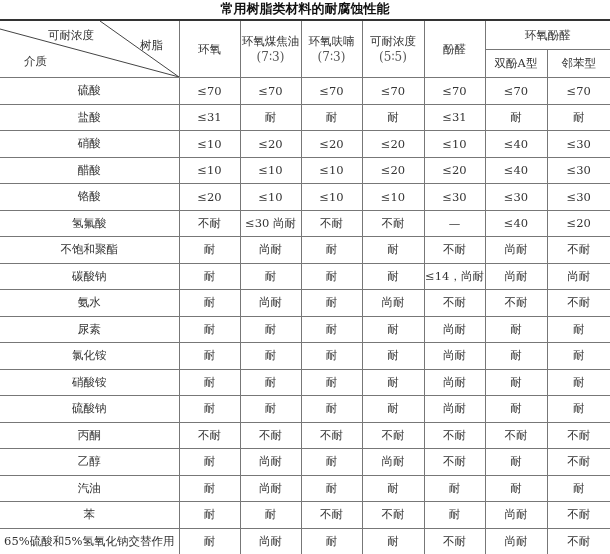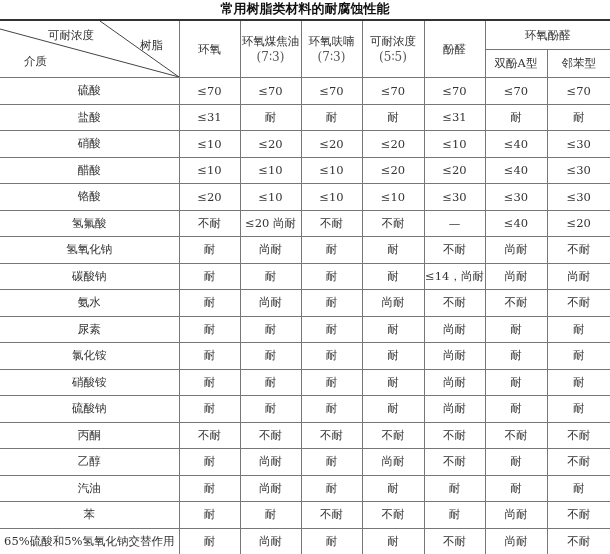--- a/index.html
+++ b/index.html
@@ -113,29 +113,29 @@
         <td>≤10</td>
         <td>≤10</td>
         <td>≤10</td>
         <td>≤30</td>
         <td>≤30</td>
         <td>≤30</td>
       </tr>
       <tr>
         <td>氢氟酸</td>
         <td>不耐</td>
-        <td>≤20 尚耐</td>
+        <td>≤30 尚耐</td>
         <td>不耐</td>
         <td>不耐</td>
         <td>—</td>
         <td>≤40</td>
         <td>≤20</td>
       </tr>
       <tr>
-        <td>氢氧化钠</td>
+        <td>不饱和聚酯</td>
         <td>耐</td>
         <td>尚耐</td>
         <td>耐</td>
         <td>耐</td>
         <td>不耐</td>
         <td>尚耐</td>
         <td>不耐</td>
       </tr>
       <tr>
         <td>碳酸钠</td>

